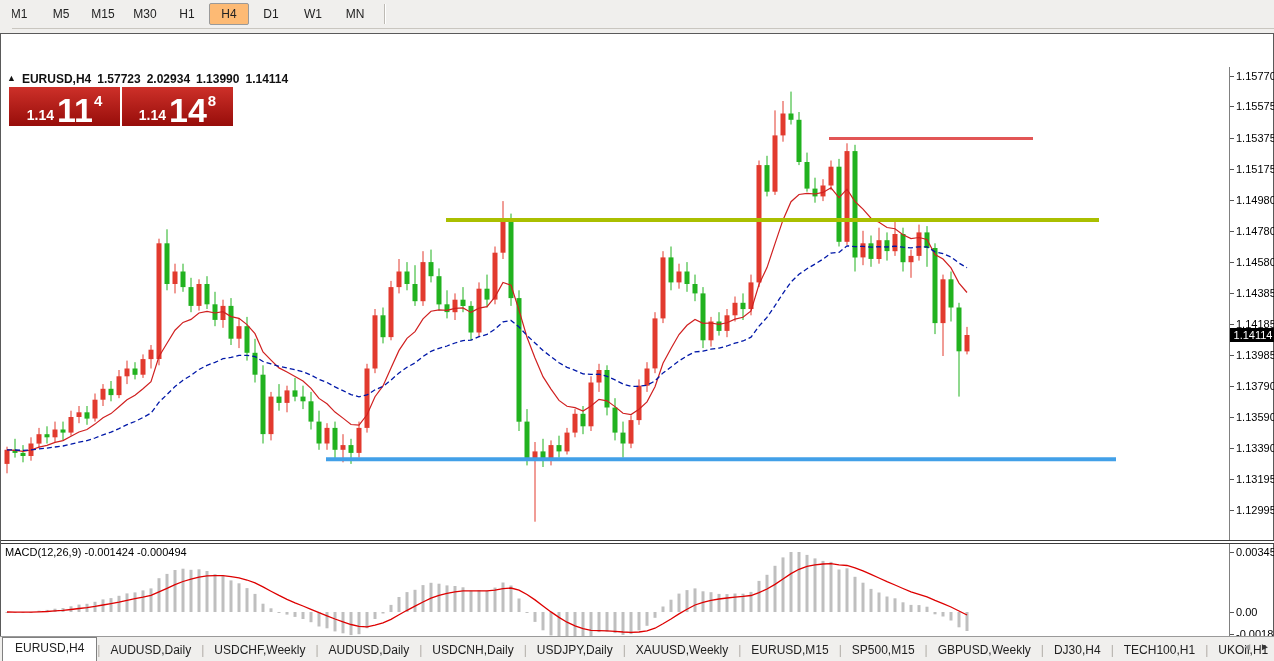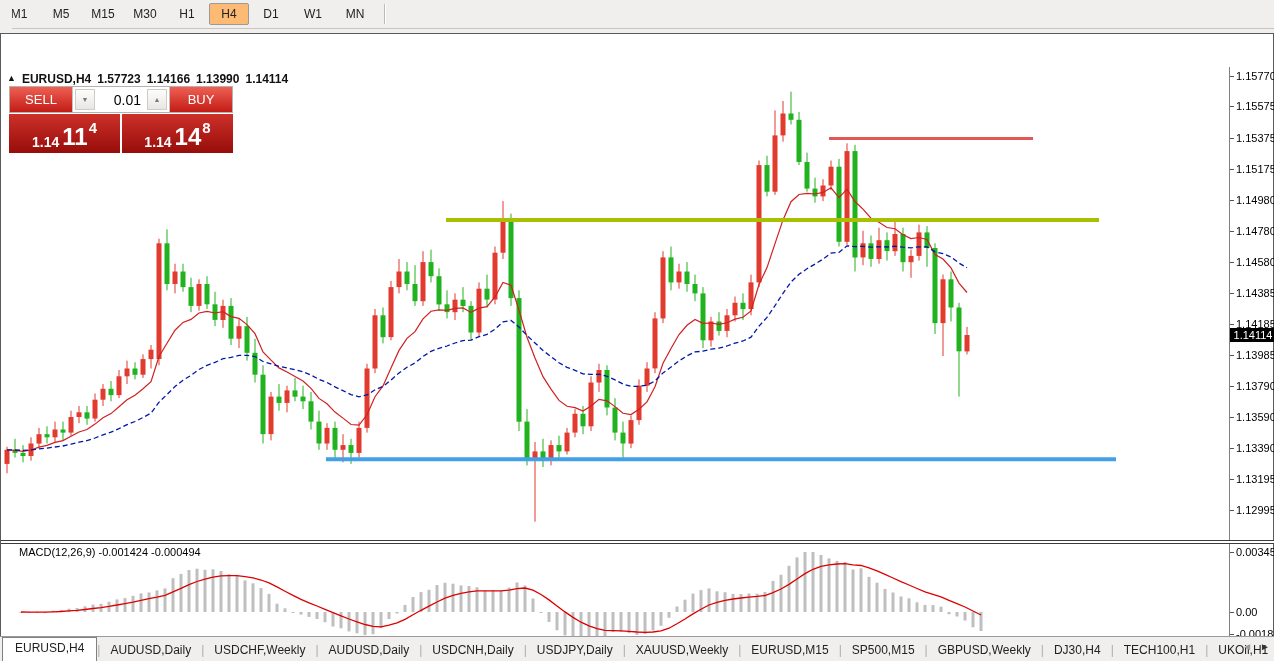--- a/index.html
+++ b/index.html
@@ -18,21 +18,21 @@
   .chart-window{position:absolute;left:0;top:33px;width:1274px;height:603px;background:#fff;
                 border-top:1px solid #5a5a5a;border-left:1px solid #5a5a5a;border-right:1px solid #5a5a5a;box-sizing:border-box;}
   .main-pane{position:absolute;left:0;top:33px;width:1228px;height:473px;overflow:hidden;}
   .price-axis{position:absolute;left:1228px;top:33px;width:46px;height:578px;border-left:1px solid #808080;}
   .price-axis .plabel{position:absolute;left:6px;font-size:11px;color:#000;white-space:nowrap;}
   .price-axis .ptick{position:absolute;left:0;width:4px;height:1px;background:#555;}
   .price-tag{position:absolute;left:0;width:46px;height:14px;background:#000;color:#fff;
              font-size:11px;line-height:14px;text-align:center;}
   .pane-sep{position:absolute;left:0;top:506px;width:1274px;height:4px;background:#fff;
             border-top:1px solid #3c3c3c;border-bottom:1px solid #3c3c3c;box-sizing:border-box;}
-  .macd-pane{position:absolute;left:0;top:510px;width:1228px;height:100px;overflow:hidden;margin-left:14px;}
+  .macd-pane{position:absolute;left:0;top:510px;width:1228px;height:100px;overflow:hidden;}
   .macd-label{position:absolute;left:4px;top:2px;font-size:11px;color:#000;white-space:nowrap;}
   .bottom-sep{position:absolute;left:0;top:610px;width:1274px;height:1px;background:#3c3c3c;}
   .time-axis{position:absolute;left:0;top:611px;width:1274px;height:25px;background:#fff;}
   .time-axis .tlabel{position:absolute;top:6px;font-size:11px;color:#000;white-space:nowrap;}
   .time-axis .ttick{position:absolute;top:0;width:1px;height:4px;background:#555;}
   
   .chart-title{position:absolute;left:6px;top:5px;font-size:12px;font-weight:bold;color:#111;
                display:flex;align-items:center;gap:6px;white-space:nowrap;}
   .chart-title .arrow{font-size:9px;position:relative;top:-1px;}
   .trade-widget{position:absolute;left:8px;top:19px;width:224px;}
@@ -41,21 +41,21 @@
        background:linear-gradient(#ef6054,#c21c16);cursor:pointer;}
   .vol-box{flex:1;display:flex;align-items:stretch;border-left:1px solid #c6c3bd;border-right:1px solid #c6c3bd;}
   .vol-btn{width:18px;display:flex;align-items:center;justify-content:center;font-size:7px;color:#777;
            background:linear-gradient(#fdfdfd,#e8e6e2);border:1px solid #cfccc6;margin:2px;cursor:pointer;}
   .vol-value{flex:1;font-size:14px;color:#000;display:flex;align-items:center;justify-content:flex-end;padding-right:4px;}
   .tw-prices{display:flex;margin-top:1px;}
   .price-panel{width:111px;height:39px;color:#fff;display:flex;align-items:flex-end;justify-content:center;
        background:linear-gradient(#cd3029,#970d0a);padding-bottom:3px;box-sizing:border-box;}
   .price-panel.left{margin-right:2px;}
   .pp-small{font-size:14px;font-weight:bold;margin-right:3px;line-height:16px;}
-  .pp-big{font-size:24px;font-weight:bold;line-height:26px;}
+  .pp-big{font-size:34px;font-weight:bold;line-height:26px;}
   .pp-sup{font-size:15px;font-weight:bold;position:relative;top:-14px;margin-left:1px;}
   
   .tabs{position:absolute;left:0;top:636px;width:1274px;height:25px;background:#f0efed;
         border-top:1px solid #9a9a9a;display:flex;align-items:center;overflow:hidden;}
   .tab{font-size:12px;color:#222;padding:3px 10px;white-space:nowrap;cursor:pointer;}
   .tab.active{background:#fff;border:1px solid #808080;border-bottom:1px solid #fff;margin-left:2px;
               padding:3px 12px;height:17px;}
   .tab-sep{color:#b0ada7;font-size:12px;}
   .tab-arrows{position:absolute;right:4px;top:4px;font-size:10px;color:#333;display:flex;gap:8px;}
   .tab-arrows span{cursor:pointer;}
@@ -331,40 +331,27 @@
           <polyline points="6,382.8 14,383.0 22,383.4 30,382.9 38,381.9 46,381.2 54,380.0 62,379.0 70,377.2 78,375.1 86,373.6 94,371.0 102,367.8 110,365.2 118,361.6 126,357.7 134,354.5 142,350.5 150,346.1 158,335.2 166,327.5 174,319.6 182,313.2 190,308.4 198,302.5 206,298.3 214,295.4 222,291.7 230,290.4 238,288.4 246,288.3 254,289.5 262,294.5 270,296.8 278,299.3 286,300.9 294,302.7 302,304.8 310,308.0 318,312.4 326,315.5 334,319.9 342,323.6 350,327.6 358,329.8 366,328.0 374,322.8 382,319.4 390,313.0 398,306.0 406,300.3 414,296.0 422,289.5 430,284.3 438,281.3 446,279.0 454,276.0 462,273.6 470,273.1 478,269.7 486,267.4 494,262.1 502,254.9 510,253.4 518,259.9 526,268.5 534,275.9 542,283.5 550,289.6 558,295.8 566,300.3 574,303.3 582,306.9 590,307.4 598,307.2 606,309.3 614,312.9 622,317.0 630,319.4 638,319.3 646,318.2 654,313.9 662,305.9 670,300.1 678,293.9 686,288.9 694,284.9 702,284.2 710,282.2 718,281.1 726,279.0 734,276.2 742,274.0 750,270.2 758,259.1 766,250.4 774,238.7 782,226.3 790,215.1 798,207.3 806,201.8 814,197.1 822,192.1 830,186.1 838,185.4 846,178.8 854,179.6 862,179.4 870,180.2 878,179.7 886,180.0 894,179.2 902,180.2 910,180.8 918,179.8 926,179.9 934,184.8 942,186.6 950,190.0 958,196.1 966,200.8" fill="none" stroke="#0018a8" stroke-width="1.3" stroke-dasharray="5,3"></polyline>
           <line x1="828" y1="71.6" x2="1032" y2="71.6" stroke="#e25656" stroke-width="3"></line>
           <line x1="445" y1="152.9" x2="1098" y2="152.9" stroke="#aabf00" stroke-width="4"></line>
           <line x1="325" y1="392.2" x2="1115" y2="392.2" stroke="#42a0e8" stroke-width="4"></line>
         </svg>
 
       <div class="chart-title">
         <span class="arrow">▲</span>
         <span>EURUSD,H4</span>
         <span>1.57723</span>
-        <span>1.14166</span>
+        <span>2.02934</span>
         <span>1.13990</span>
         <span>1.14114</span>
       </div>
 
       
       <div class="trade-widget">
-        <div class="tw-top">
-          <div class="btn-sell">SELL</div>
-          <div class="vol-box">
-            <div class="vol-btn">
-              <span>▼</span>
-            </div>
-            <div class="vol-value">0.01</div>
-            <div class="vol-btn">
-              <span>▲</span>
-            </div>
-          </div>
-          <div class="btn-buy">BUY</div>
-        </div>
         <div class="tw-prices">
           <div class="price-panel left">
             <span class="pp-small">1.14</span>
             <span class="pp-big">11</span>
             <span class="pp-sup">4</span>
           </div>
           <div class="price-panel">
             <span class="pp-small">1.14</span>
             <span class="pp-big">14</span>
             <span class="pp-sup">8</span>

